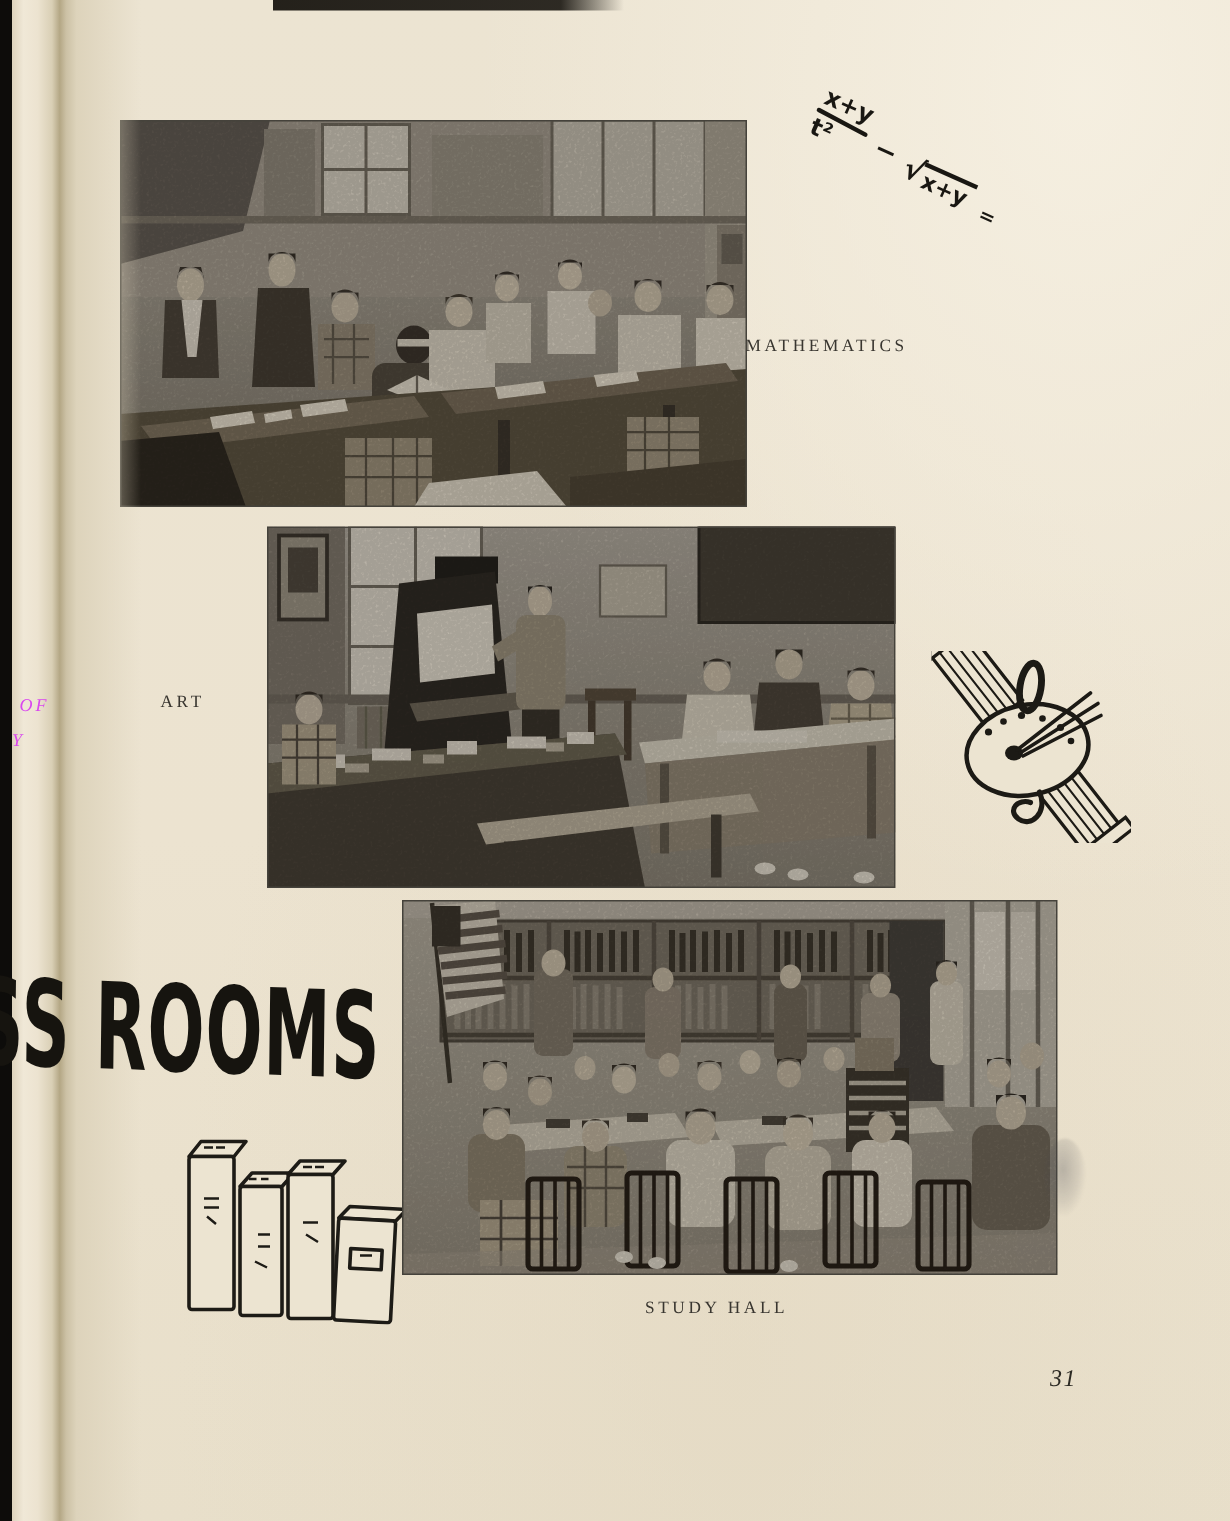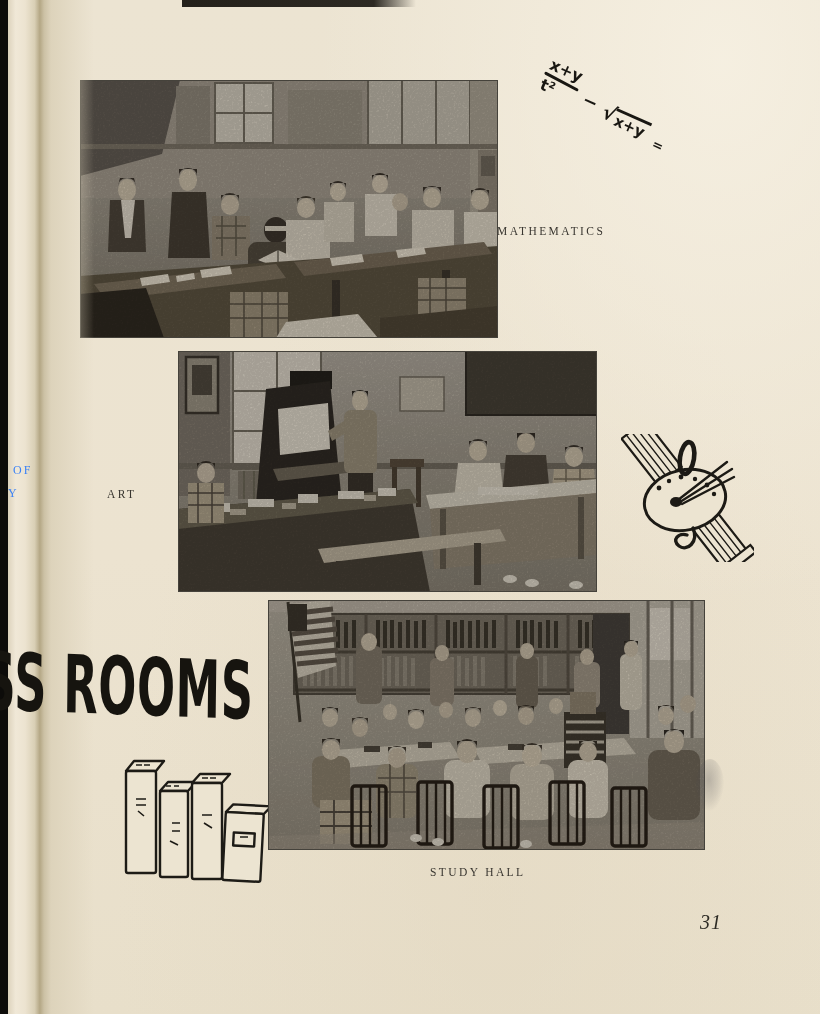--- a/index.html
+++ b/index.html
@@ -16,41 +16,41 @@
           #b4a785 37%, #ccc1a5 42%, #ddd3bb 50%, rgba(236,227,209,0) 100%);}
   .edge-top{position:absolute;left:182px;top:0;width:234px;height:7px;z-index:4;
         background:linear-gradient(90deg,rgba(19,16,11,.92) 0%,rgba(19,16,11,.88) 82%,rgba(19,16,11,0) 100%);}
   .photo{position:absolute;z-index:1;line-height:0;}
   .photo svg{display:block;}
   .photo-math{left:80px;top:80px;}
   .photo-art{left:178px;top:351px;}
   .photo-study{left:268px;top:600px;}
   .caption{position:absolute;z-index:3;font-size:11.5px;letter-spacing:2.4px;color:#393630;white-space:nowrap;}
   .caption-math{left:497px;top:225px;}
-  .caption-art{left:107px;top:488px;}
+  .caption-art{left:107px;top:462px;}
   .caption-study{left:430px;top:866px;font-family:Liberation Serif, serif;}
-  .frag{position:absolute;z-index:3;font-size:12px;letter-spacing:2px;color:#3b82f6;white-space:nowrap;}
+  .frag{position:absolute;z-index:3;font-size:12px;letter-spacing:2px;color:#d946ef;white-space:nowrap;font-style:italic;}
   .frag-1{left:13px;top:463px;}
   .frag-2{left:8px;top:486px;}
   .headline{position:absolute;left:-16px;top:642px;z-index:3;
         font-family:"DejaVu Sans",sans-serif;font-weight:700;font-size:80px;line-height:1;
         color:#16140f;letter-spacing:1px;transform:scaleX(0.56) rotate(1.2deg);
         transform-origin:left top;white-space:nowrap;}
   .formula{position:absolute;left:552px;top:56px;z-index:1;display:flex;align-items:flex-start;gap:8px;
         transform:rotate(24deg);transform-origin:left top;color:#191712;
         font-family:"DejaVu Sans",sans-serif;font-weight:700;}
   .frac{display:flex;flex-direction:column;align-items:center;font-size:16px;line-height:1.05;}
   .frac .bar{width:38px;height:3px;background:#191712;border-radius:2px;margin:1px 0;transform:rotate(4deg);}
   .frac .den{align-self:flex-start;margin-left:1px;}
   .minus{margin-top:17px;font-size:18px;line-height:1;}
   .sqrt{margin-top:21px;font-size:15px;display:flex;align-items:flex-start;line-height:1;}
   .sqrt .rad{font-size:20px;line-height:.85;margin-right:-1px;}
   .sqrt .radicand{border-top:3px solid #191712;padding:2px 4px 0 2px;}
   .eq{margin-top:32px;font-size:13px;line-height:1;}
-  .page-number{position:absolute;left:700px;top:911px;z-index:3;font-style:italic;font-size:20px;color:#2c2a24;letter-spacing:1px;}
+  .page-number{position:absolute;left:700px;top:911px;z-index:3;font-style:italic;font-size:16px;color:#2c2a24;letter-spacing:1px;}
   .smudge{position:absolute;left:696px;top:759px;width:28px;height:52px;z-index:1;border-radius:50%;
         background:radial-gradient(ellipse at 45% 40%, rgba(72,72,78,.30) 0%, rgba(72,72,78,.12) 48%, rgba(72,72,78,0) 72%);
         filter:blur(.6px);}
   .art-icon{position:absolute;z-index:1;line-height:0;}
   .palette-pos{left:621px;top:434px;}
   .books-pos{left:116px;top:753px;}
 </style>
 </head>
 <body>
 

